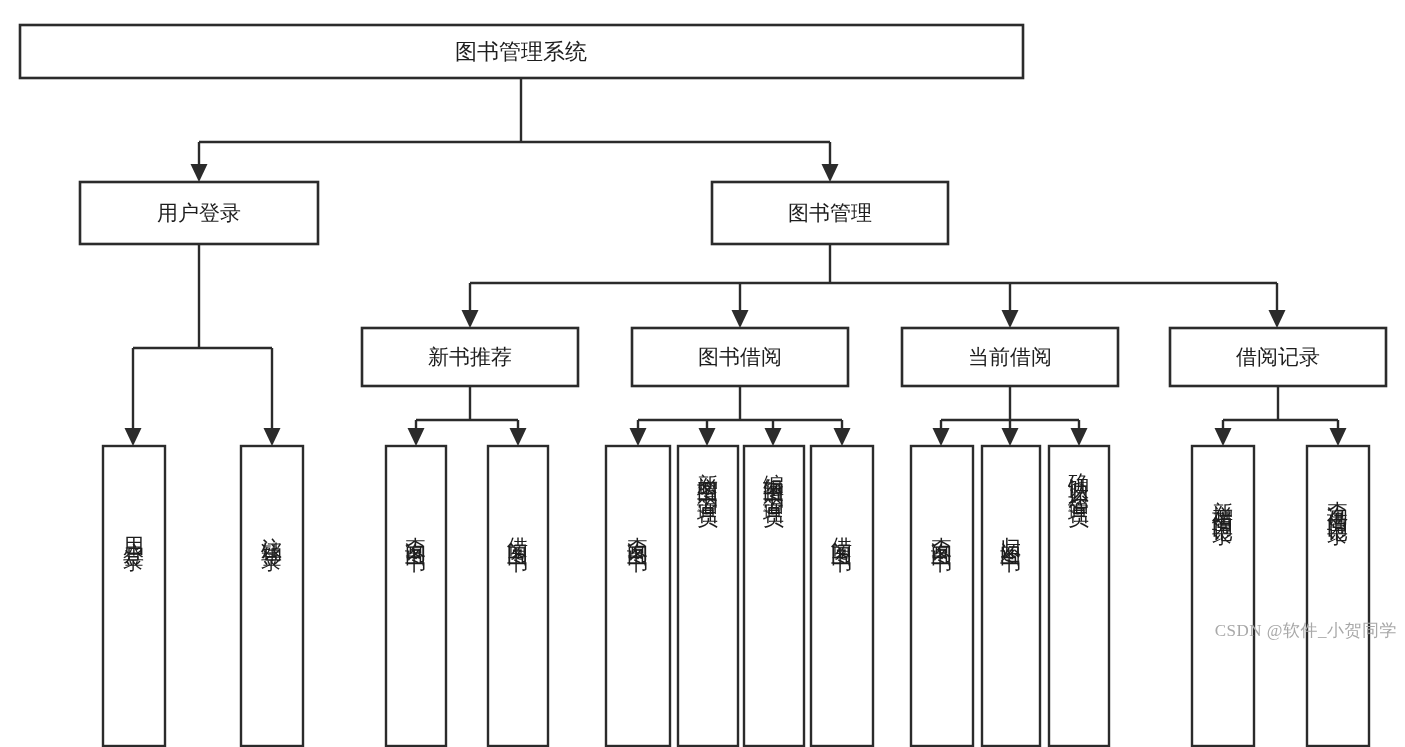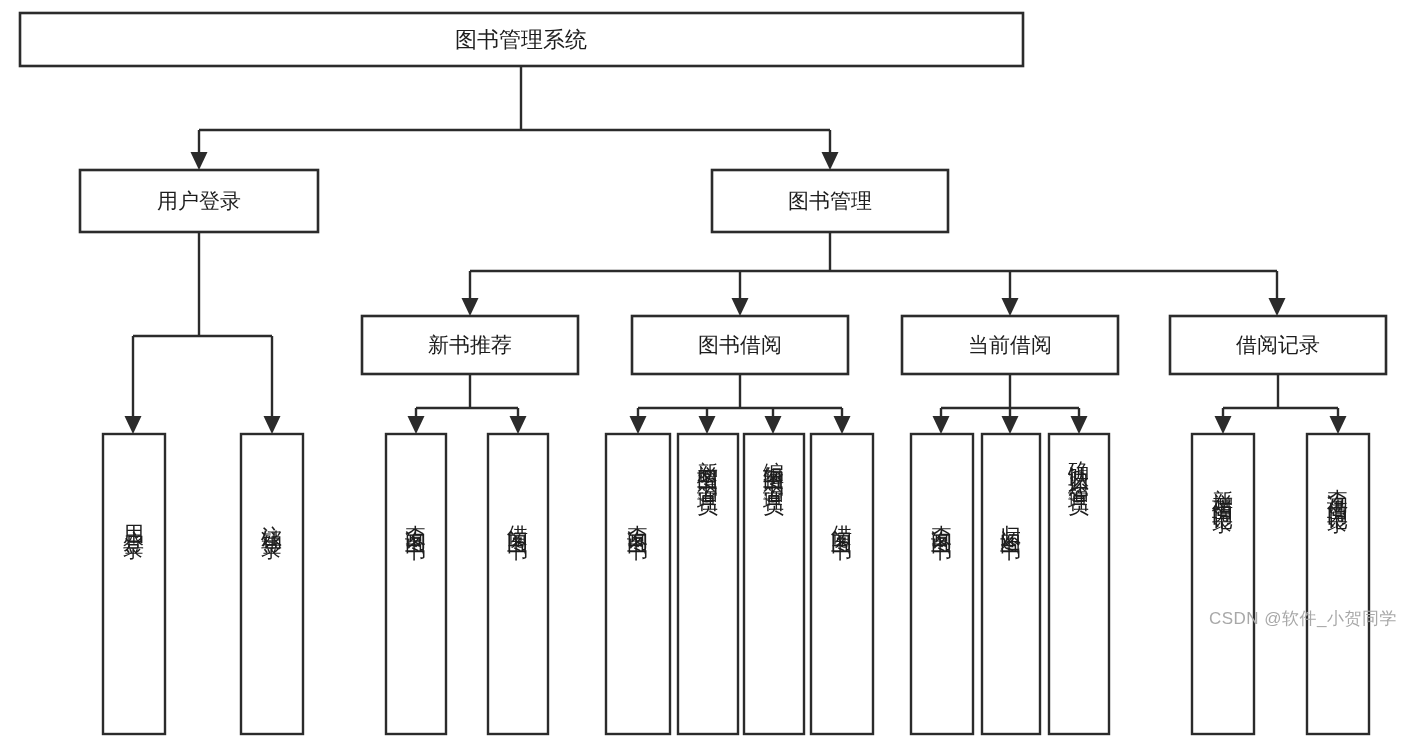--- a/index.html
+++ b/index.html
@@ -10,21 +10,21 @@
   body {
     width: 1405px;
     height: 747px;
     position: relative;
     overflow: hidden;
     font-family: "Liberation Sans", "DejaVu Sans", sans-serif;
   }
   #diagram-root {
     position: absolute;
     left: 0;
-    top: 0;
+    top: 12px;
     width: 1405px;
     height: 636px;
   }
   svg.diagram {
     display: block;
     width: 1405px;
     height: 747px;
   }
   .node-box {
     fill: #ffffff;
@@ -67,21 +67,21 @@
     font-size: 21px;
     line-height: 1;
     letter-spacing: 5px;
     color: #1d1d1d;
     white-space: nowrap;
   }
   .watermark {
     position: absolute;
     right: 8px;
     bottom: 6px;
-    font-family: Liberation Sans, sans-serif;
+    font-family: Liberation Serif, serif;
     font-size: 17px;
     color: #a8a8a8;
     letter-spacing: 0.5px;
     white-space: nowrap;
   }
 </style>
 </head>
 <body>
 
 <div id="diagram-root">

